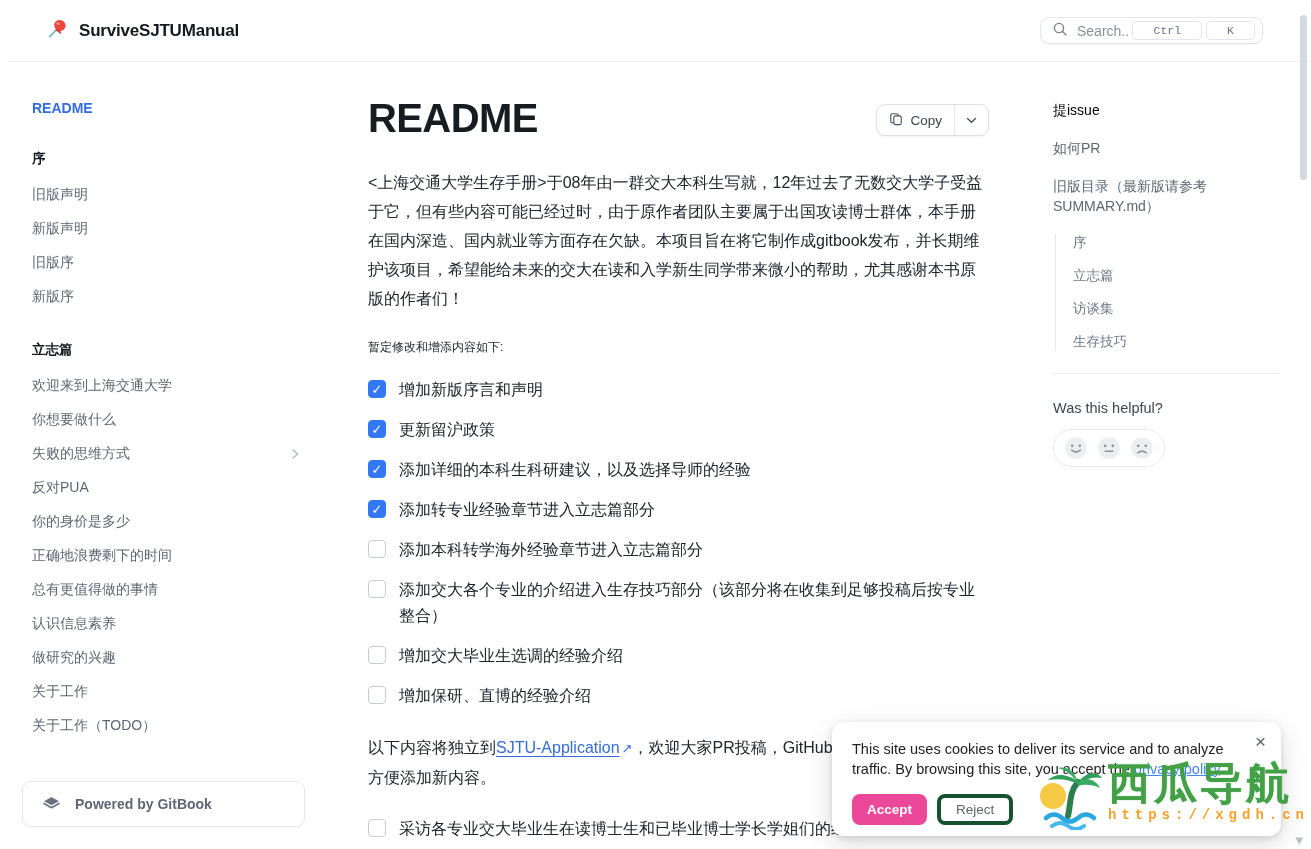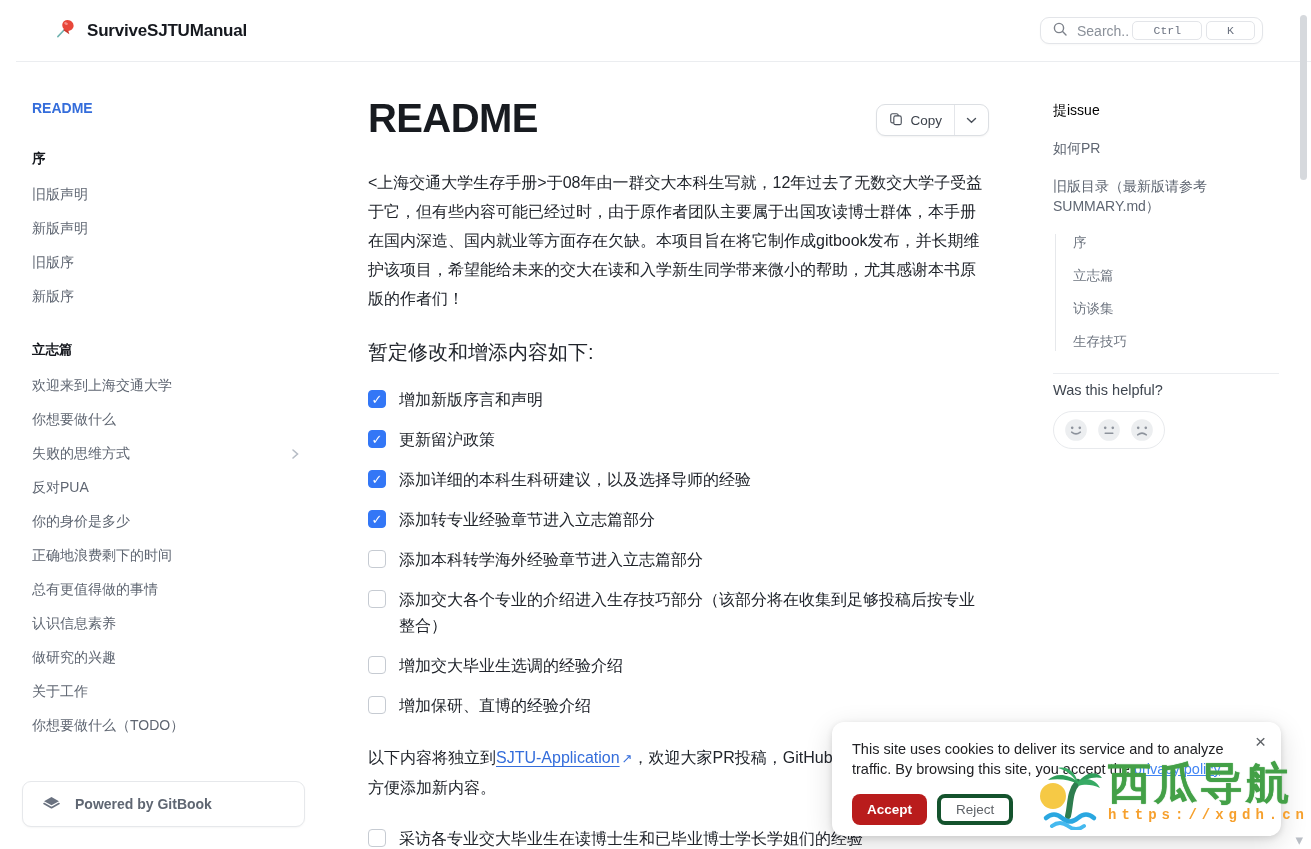--- a/index.html
+++ b/index.html
@@ -1,21 +1,21 @@
 <!DOCTYPE html>
 <html><head>
 <meta charset="utf-8">
 <style>
   * { margin:0; padding:0; box-sizing:border-box; }
   html,body { width:1311px; height:849px; overflow:hidden; background:#fff;
     font-family:"Liberation Sans","DejaVu Sans",sans-serif; color:#20242b; }
   .page { position:relative; width:1311px; height:849px; }
 
   
-  .header { position:absolute; top:0; left:16px; right:0; height:62px; background:#fff;
+  .header { position:absolute; top:0; left:8px; right:0; height:62px; background:#fff;
     border-bottom:1px solid #ebedf0; display:flex; align-items:center; padding:0 48px 0 38px; z-index:10; }
   .brand { display:flex; align-items:center; gap:10px; }
   .brand-title { font-size:17px; font-weight:700; color:#15181e; letter-spacing:-0.2px; }
   .search-box { margin-left:auto; width:223px; height:27px; border:1px solid #e3e5e9; border-radius:9px;
     display:flex; align-items:center; padding:0 7px 0 11px; box-shadow:0 1px 2px rgba(0,0,0,.03); background:#fff; }
   .search-input { border:none; outline:none; flex:1; min-width:0; margin-left:9px; font-size:14px;
     color:#5f6672; font-family:inherit; background:transparent; }
   .search-input::placeholder { color:#8a9099; }
   .kbd { border:1px solid #e3e5e9; border-radius:5px; font-family:"Liberation Mono","DejaVu Sans Mono",monospace;
     font-size:11.5px; color:#6b7280; padding:2px 20px; margin-left:4px; background:#fff; }
@@ -38,56 +38,56 @@
 
   
   .main { position:absolute; left:368px; top:62px; width:621px; }
   .title-row { display:flex; justify-content:space-between; align-items:flex-start; margin-top:34px; }
   .page-title { font-size:40px; font-weight:700; color:#181b20; letter-spacing:-0.6px; line-height:44px; }
   .copy-btn { display:flex; align-items:stretch; border:1px solid #dcdfe3; border-radius:9px; height:32px;
     color:#3d434c; font-size:13.5px; background:#fff; box-shadow:0 1px 2px rgba(0,0,0,.05); margin-top:8px; cursor:pointer; }
   .copy-main { display:flex; align-items:center; gap:7px; padding:0 12px; border-right:1px solid #e4e6ea; }
   .copy-caret { display:flex; align-items:center; padding:0 11px; }
   .intro { margin-top:28px; font-size:16px; line-height:29px; color:#20242b; }
-  .todo-heading { margin-top:26px; font-size:20px; color:#20242b; }
+  .todo-heading { margin-top:26px; font-size:12px; color:#20242b; }
   .checklist { list-style:none; margin-top:21px; }
   .check-item { display:flex; gap:13px; align-items:flex-start; font-size:16px; line-height:26px;
     color:#20242b; margin-bottom:14px; }
   .cb { width:18px; height:18px; border:1px solid #c6cbd2; border-radius:4px; flex-shrink:0; margin-top:3px;
     display:flex; align-items:center; justify-content:center; font-size:13px; line-height:1; color:#fff; background:#fff; cursor:pointer; }
   .cb.on { background:#3377f6; border-color:#3377f6; }
   .link-para { margin-top:24px; font-size:16px; line-height:29px; color:#20242b; }
   .ext-link { color:#346ddb; text-decoration:underline; text-underline-offset:3px; cursor:pointer; }
   .ext-arrow { color:#346ddb; font-size:13px; margin-left:2px; }
   .checklist.second { margin-top:24px; }
 
   
   .toc { position:absolute; left:1053px; top:62px; width:226px; }
   .toc-item { font-size:14px; color:#5f6672; line-height:20px; margin-bottom:18px; cursor:pointer; }
   .toc-item.active { color:#000000; margin-top:38px; }
   .toc-sub { border-left:1px solid #e6e8eb; margin-left:2px; padding-left:17px; margin-top:14px; }
   .toc-sub-item { font-size:13.5px; color:#6e7580; margin-bottom:15px; cursor:pointer; }
   .toc-divider { border-top:1px solid #ebedf0; margin-top:22px; }
-  .feedback-q { font-size:14.5px; color:#3f4650; margin-top:8px; }
+  .feedback-q { font-size:14.5px; color:#3f4650; margin-top:26px; }
   .smiley-pill { margin-top:13px; display:inline-flex; gap:7px; border:1px solid #e8eaed;
     border-radius:999px; padding:5px 9px; background:#fff; }
   .smiley { width:26px; height:26px; border-radius:50%; display:flex; align-items:center; justify-content:center; cursor:pointer; }
 
   
   .cookie { position:absolute; left:832px; top:722px; width:449px; height:114px; background:#fff;
     border-radius:12px; box-shadow:0 2px 6px rgba(0,0,0,.12), 0 8px 28px rgba(0,0,0,.14);
     padding:17px 20px; z-index:20; }
   .cookie-text { font-size:14.5px; line-height:20px; color:#202124; width:392px; }
   .privacy-link { color:#4285f4; text-decoration:underline; cursor:pointer; }
   .cookie-close { position:absolute; right:15px; top:10px; color:#5f6368; font-size:19px; line-height:1;
     cursor:pointer; font-weight:400; }
   .cookie-actions { margin-top:15px; display:flex; gap:10px; }
   .btn { border-radius:8px; font-size:13.5px; height:31px; display:flex; align-items:center;
     padding:0 15px; cursor:pointer; font-family:inherit; }
-  .btn-accept { background:#b91c1c; color:#fff; border:none; font-weight:600; }
+  .btn-accept { background:#ec4899; color:#fff; border:none; font-weight:600; }
   .btn-reject { background:#fff; color:#5f6368; border:4px solid #14532d; }
 
   
   .watermark { position:absolute; left:1038px; top:760px; z-index:30; display:flex; align-items:flex-start;
     gap:4px; pointer-events:none; }
   .wm-col { display:flex; flex-direction:column; }
   .wm-title { color:#43a047; font-size:43px; font-weight:900; letter-spacing:3px; line-height:46px;
     text-shadow:0 0 1px #43a047; white-space:nowrap; }
   .wm-url { color:#f6a02d; font-size:14px; font-weight:700; letter-spacing:5px; margin-top:1px;
     font-family:"Liberation Mono","DejaVu Sans Mono",monospace; }
@@ -172,21 +172,21 @@
     <div class="side-item">
         <span>认识信息素养</span>
       </div>
     <div class="side-item">
         <span>做研究的兴趣</span>
       </div>
     <div class="side-item">
         <span>关于工作</span>
       </div>
     <div class="side-item">
-        <span>你想要做什么（TODO）</span>
+        <span>关于工作（TODO）</span>
       </div>
 
     <div class="powered-box">
       <span>
         <svg width="21" height="21" viewBox="0 0 24 24">
           <path d="M3.5 10.5 L12 5.8 L20.5 10.5 L12 15.2 Z" fill="#6a7280"></path>
           <path d="M3.5 13.2 L12 17.9 L20.5 13.2" stroke="#6a7280" stroke-width="2" fill="none" stroke-linecap="round" stroke-linejoin="round"></path>
         </svg>
       </span>
       <span class="powered-label">Powered by GitBook</span>

